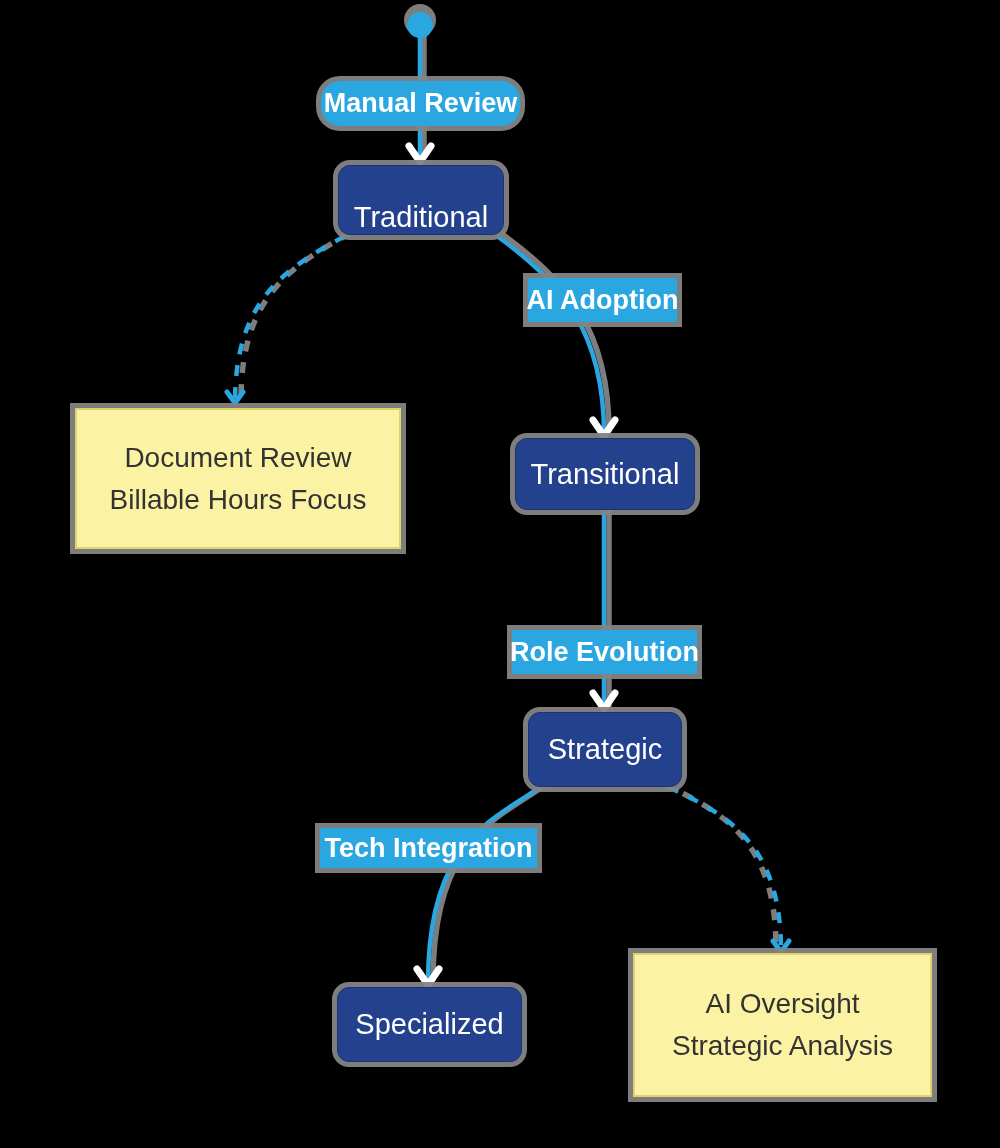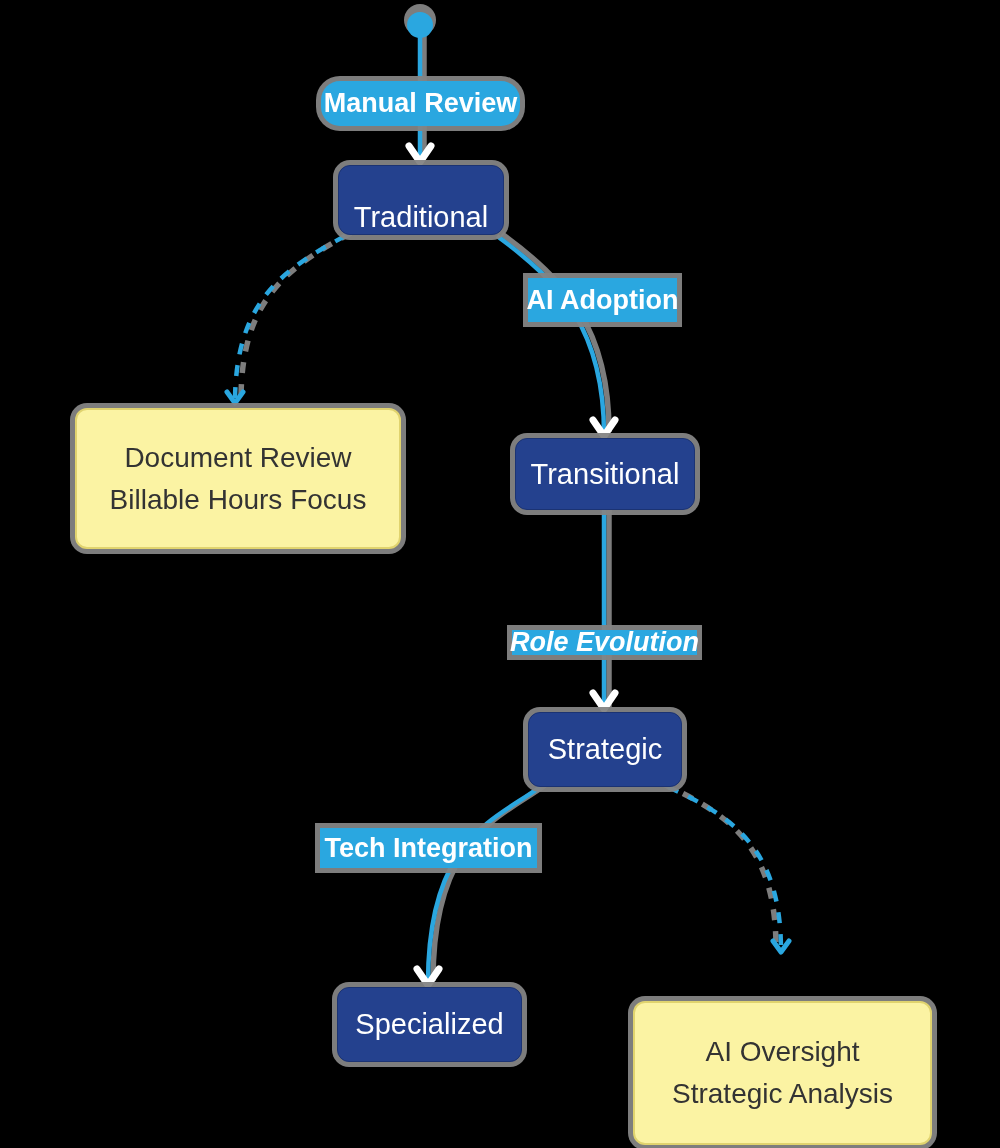--- a/index.html
+++ b/index.html
@@ -71,43 +71,43 @@
     display: flex;
     align-items: center;
     justify-content: center;
     white-space: nowrap;
     box-shadow: 0 0 0 5px rgba(132,132,132,0.95);
   }
   .note {
     position: absolute;
     background: #fbf3a3;
     border: 2px solid #e0d36e;
-    border-radius: 12px;
+    border-radius: 0;
     color: #333333;
     font-size: 28px;
     font-weight: 500;
     line-height: 42px;
     display: flex;
     flex-direction: column;
     align-items: center;
     justify-content: center;
     text-align: center;
     box-shadow: 0 0 0 5px rgba(132,132,132,0.95);
   }
   
   #label-manual-review   { left: 321px; top: 81px;  width: 199px; height: 45px; border-radius: 19px; }
   #node-traditional      { left: 338px; top: 165px; width: 164px; height: 68px; align-items: flex-end; }
   #label-ai-adoption     { left: 528px; top: 278px; width: 149px; height: 44px; }
   #node-transitional     { left: 515px; top: 438px; width: 178px; height: 70px; }
-  #label-role-evolution  { left: 512px; top: 630px; width: 185px; height: 25px; font-style: italic; }
+  #label-role-evolution  { left: 512px; top: 630px; width: 185px; height: 44px; }
   #node-strategic        { left: 528px; top: 712px; width: 152px; height: 73px; }
   #label-tech-integration{ left: 320px; top: 828px; width: 217px; height: 40px; }
   #node-specialized      { left: 337px; top: 987px; width: 183px; height: 73px; }
   #note-doc-review       { left: 75px;  top: 408px; width: 322px; height: 137px; }
-  #note-ai-oversight     { left: 633px; top: 953px; width: 295px; height: 140px; margin-top: 48px; }
+  #note-ai-oversight     { left: 633px; top: 953px; width: 295px; height: 140px; }
 </style>
 </head>
 <body>
 
 <div class="stage">
 
   <svg class="edges-layer" viewBox="0 0 1000 1148">
 
     <g>
       <path class="edge-shadow" d="M420,36 L420,160" transform="translate(4,-2)"></path>

